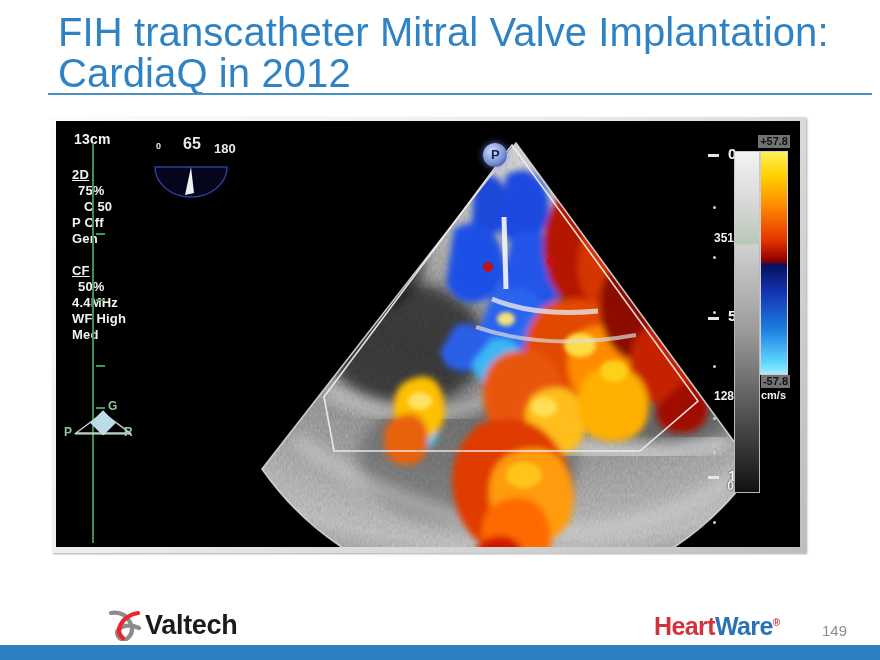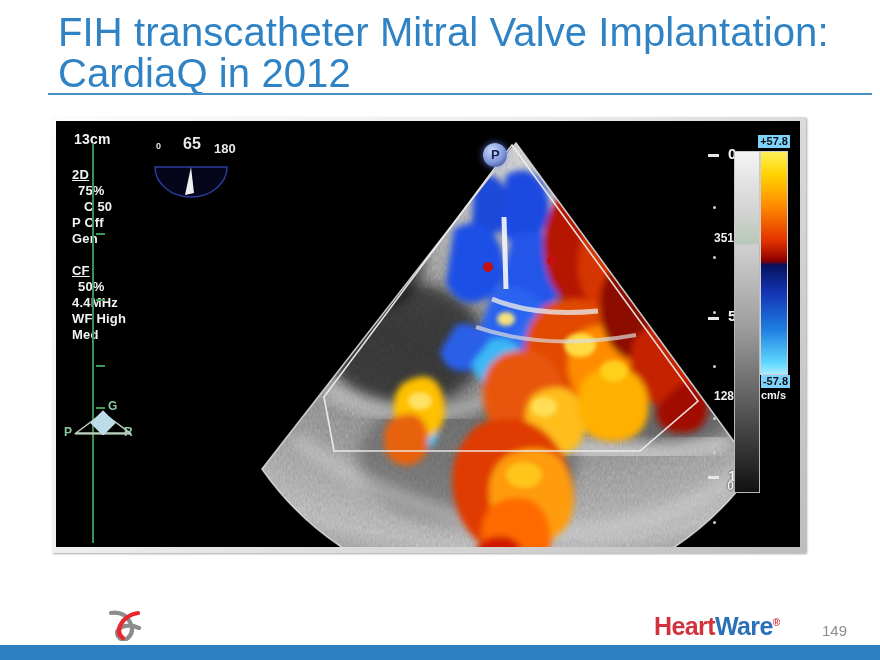--- a/index.html
+++ b/index.html
@@ -144,21 +144,21 @@
     position: absolute;
     width: 3px; height: 3px;
     background: #cfcfcf;
     border-radius: 50%;
   }
 
   
   #colorbar-wrap { position: absolute; right: 10px; top: 14px; width: 74px; height: 400px; }
   .cb-label {
     position: absolute;
-    background: #7dd3fc;
+    background: #737373;
     color: #111;
     font-size: 11px;
     font-weight: bold;
     padding: 0 2px;
     line-height: 13px;
     white-space: pre;
   }
   #cb-color {
     position: absolute;
     right: 2px;
@@ -422,20 +422,21 @@
     </div>
 
   </div>
 </div>
 
 <div id="valtech-logo">
   <svg id="valtech-mark" viewBox="0 0 34 32">
     <path d="M3 4 Q 16 2 22 13 Q 27 22 20 29 Q 14 33 10 27 Q 7 21 14 18 Q 22 15 31 19" fill="none" stroke="#8c8c8c" stroke-width="4.2" stroke-linecap="round"></path>
     <path d="M30 4 Q 18 6 13 15 Q 8 24 15 29" fill="none" stroke="#e8262d" stroke-width="4.2" stroke-linecap="round"></path>
   </svg>
+  <span id="valtech-word">Valtech</span>
 </div>
 
 <div id="heartware-logo">
   <span class="hw-heart">Heart</span><span class="hw-ware">Ware</span><span class="hw-reg">®</span>
 </div>
 
 <div id="page-number">149</div>
 <div id="footer-rule"></div>
 
 </body></html>

